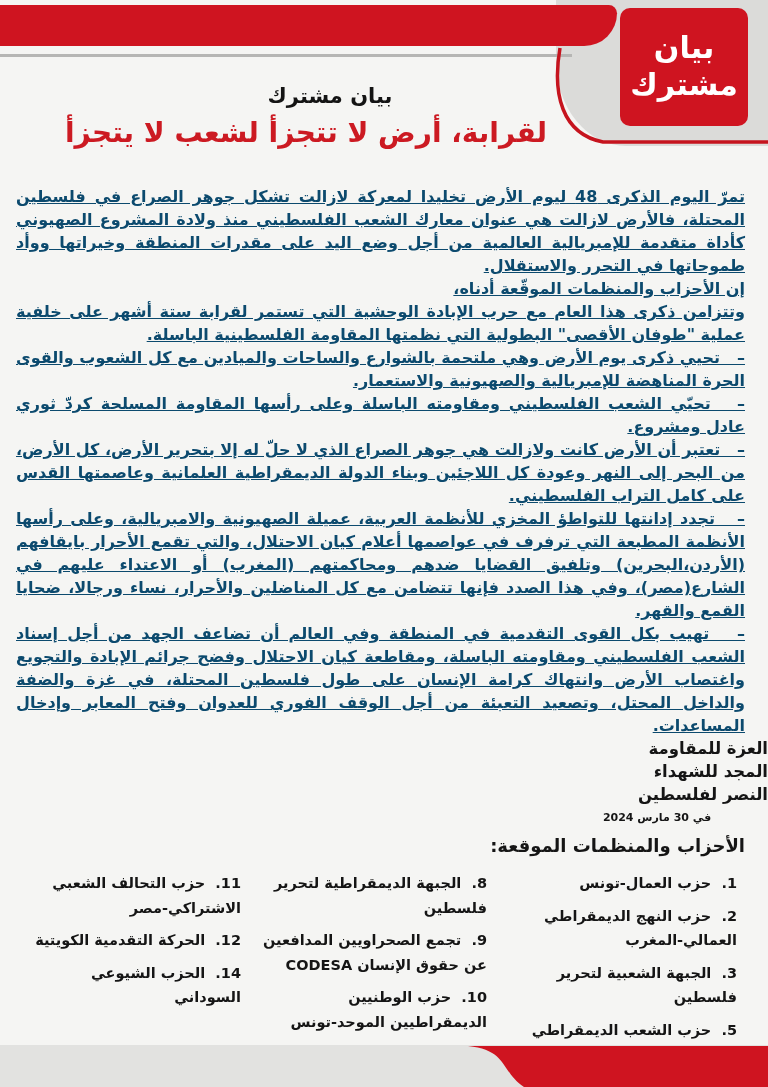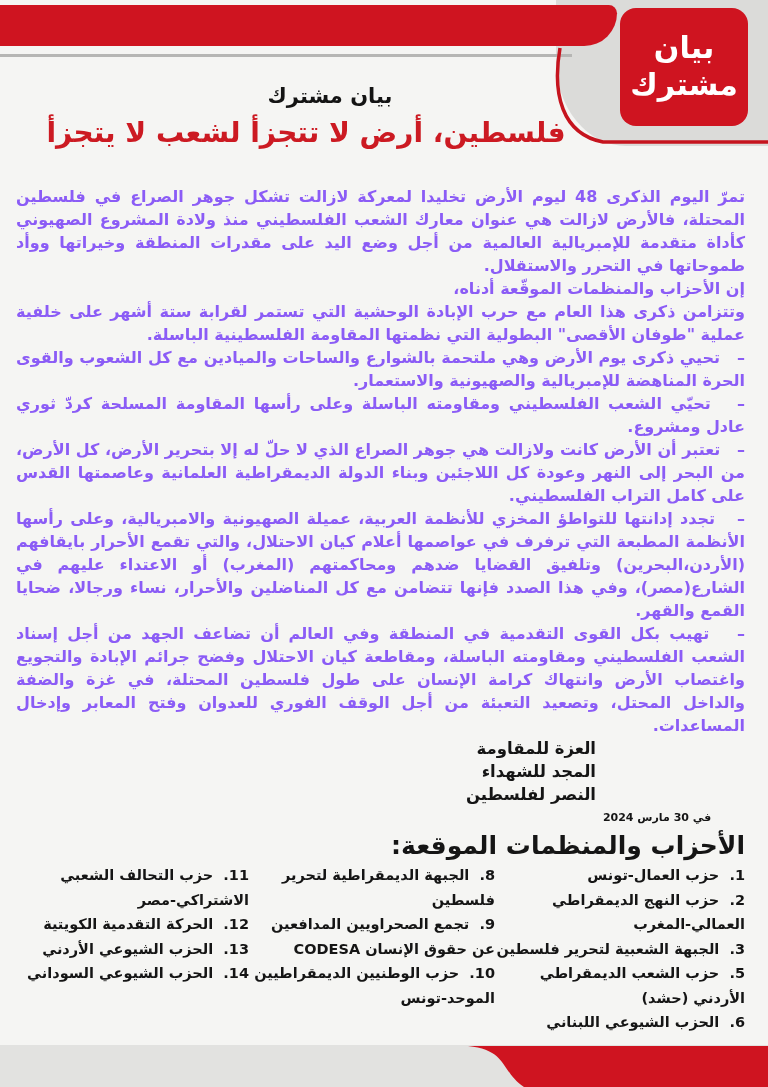--- a/index.html
+++ b/index.html
@@ -41,21 +41,21 @@
   }
   .swoosh {
     position: absolute; top: 42px; left: 545px;
     width: 223px; height: 110px;
     z-index: 2;
   }
   .badge {
     position: absolute; top: 8px; right: 20px;
     width: 128px; height: 118px;
     background: #cf1420;
-    border-radius: 16px;
+    border-radius: 10px;
     color: #ffffff;
     display: flex; flex-direction: column;
     align-items: center; justify-content: center;
     font-size: 30px; line-height: 1.22;
     z-index: 4;
   }
   .kicker {
     position: absolute; top: 84px; left: 30px;
     width: 600px; text-align: center;
     font-size: 21px; color: #141414;
@@ -68,56 +68,56 @@
     z-index: 2;
   }
 
   
   .body-text {
     direction: rtl;
     padding: 2px 23px 0 16px;
     font-size: 16px;
     line-height: 23px;
     text-align: justify;
-    color: #8b5cf6;
+    color: #0c4a6e;
+    text-decoration: underline;
   }
   .body-text p { margin: 0; }
 
   .closing {
     direction: rtl;
-    padding-right: 172px;
     font-size: 16.5px;
     line-height: 23px;
   }
   .date-line {
     direction: rtl;
     text-align: center;
     padding-left: 546px;
     font-size: 11px;
     line-height: 24px;
     white-space: nowrap;
   }
   .sign-heading {
     direction: rtl;
     padding: 3px 23px 0 0;
-    font-size: 25px;
+    font-size: 18px;
     line-height: 26px;
   }
 
   
   .columns {
     direction: rtl;
     display: flex;
     padding: 4px 23px 0 16px;
   }
   .col { text-align: right; font-size: 14.5px; line-height: 24.5px; }
   .col-1 { width: 250px; }
   .col-2 { width: 246px; }
   .col-3 { width: 230px; }
-  .col div { margin: 0; }
+  .col div { margin: 8px; }
 
   
   .footer-svg {
     position: absolute; left: 0; bottom: 0;
     width: 768px; height: 46px;
   }
 </style>
 </head>
 <body>
 
@@ -128,21 +128,21 @@
     <div class="red-bar"></div>
     <div class="thin-line"></div>
     <svg class="swoosh" viewBox="0 0 223 110" xmlns="http://www.w3.org/2000/svg">
       <path d="M15,6 C7,52 17,92 58,100 L223,100" fill="none" stroke="#c6141e" stroke-width="3.5"></path>
     </svg>
     <div class="badge">
       <div>بيان</div>
       <div>مشترك</div>
     </div>
     <div class="kicker">بيان مشترك</div>
-    <div class="main-title">فلسطين، أرض لا تتجزأ لشعب لا يتجزأ</div>
+    <div class="main-title">لقرابة، أرض لا تتجزأ لشعب لا يتجزأ</div>
   </div>
 
   <div class="body-text">
     <p>تمرّ اليوم الذكرى 48 ليوم الأرض تخليدا لمعركة لازالت تشكل جوهر الصراع في فلسطين المحتلة، فالأرض لازالت هي عنوان معارك الشعب الفلسطيني منذ ولادة المشروع الصهيوني كأداة متقدمة للإمبريالية العالمية من أجل وضع اليد على مقدرات المنطقة وخيراتها ووأد طموحاتها في التحرر والاستقلال.</p>
     <p>إن الأحزاب والمنظمات الموقّعة أدناه،</p>
     <p>وتتزامن ذكرى هذا العام مع حرب الإبادة الوحشية التي تستمر لقرابة ستة أشهر على خلفية عملية "طوفان الأقصى" البطولية التي نظمتها المقاومة الفلسطينية الباسلة.</p>
     <p>–&nbsp;&nbsp; تحيي ذكرى يوم الأرض وهي ملتحمة بالشوارع والساحات والميادين مع كل الشعوب والقوى الحرة المناهضة للإمبريالية والصهيونية والاستعمار.</p>
     <p>–&nbsp;&nbsp; تحيّي الشعب الفلسطيني ومقاومته الباسلة وعلى رأسها المقاومة المسلحة كردّ ثوري عادل ومشروع.</p>
     <p>–&nbsp;&nbsp; تعتبر أن الأرض كانت ولازالت هي جوهر الصراع الذي لا حلّ له إلا بتحرير الأرض، كل الأرض، من البحر إلى النهر وعودة كل اللاجئين وبناء الدولة الديمقراطية العلمانية وعاصمتها القدس على كامل التراب الفلسطيني.</p>
     <p>–&nbsp;&nbsp; تجدد إدانتها للتواطؤ المخزي للأنظمة العربية، عميلة الصهيونية والامبريالية، وعلى رأسها الأنظمة المطبعة التي ترفرف في عواصمها أعلام كيان الاحتلال، والتي تقمع الأحرار بايقافهم (الأردن،البحرين) وتلفيق القضايا ضدهم ومحاكمتهم (المغرب) أو الاعتداء عليهم في الشارع(مصر)، وفي هذا الصدد فإنها تتضامن مع كل المناضلين والأحرار، نساء ورجالا، ضحايا القمع والقهر.</p>
@@ -168,21 +168,20 @@
       <div>6.&nbsp;&nbsp;الحزب الشيوعي اللبناني</div>
     </div>
     <div class="col col-2">
       <div>8.&nbsp;&nbsp;الجبهة الديمقراطية لتحرير فلسطين</div>
       <div>9.&nbsp;&nbsp;تجمع الصحراويين المدافعين عن حقوق الإنسان CODESA</div>
       <div>10.&nbsp;&nbsp;حزب الوطنيين الديمقراطيين الموحد-تونس</div>
     </div>
     <div class="col col-3">
       <div>11.&nbsp;&nbsp;حزب التحالف الشعبي الاشتراكي-مصر</div>
       <div>12.&nbsp;&nbsp;الحركة التقدمية الكويتية</div>
-      <div>13.&nbsp;&nbsp;الحزب الشيوعي الأردني</div>
       <div>14.&nbsp;&nbsp;الحزب الشيوعي السوداني</div>
     </div>
   </div>
 
   <svg class="footer-svg" viewBox="0 0 768 46" xmlns="http://www.w3.org/2000/svg">
     <rect x="0" y="4" width="768" height="42" fill="#e2e2e0"></rect>
     <path d="M768,5 L468,5 C508,9 500,30 524,46 L768,46 Z" fill="#cf1420"></path>
   </svg>
 
 </div>

